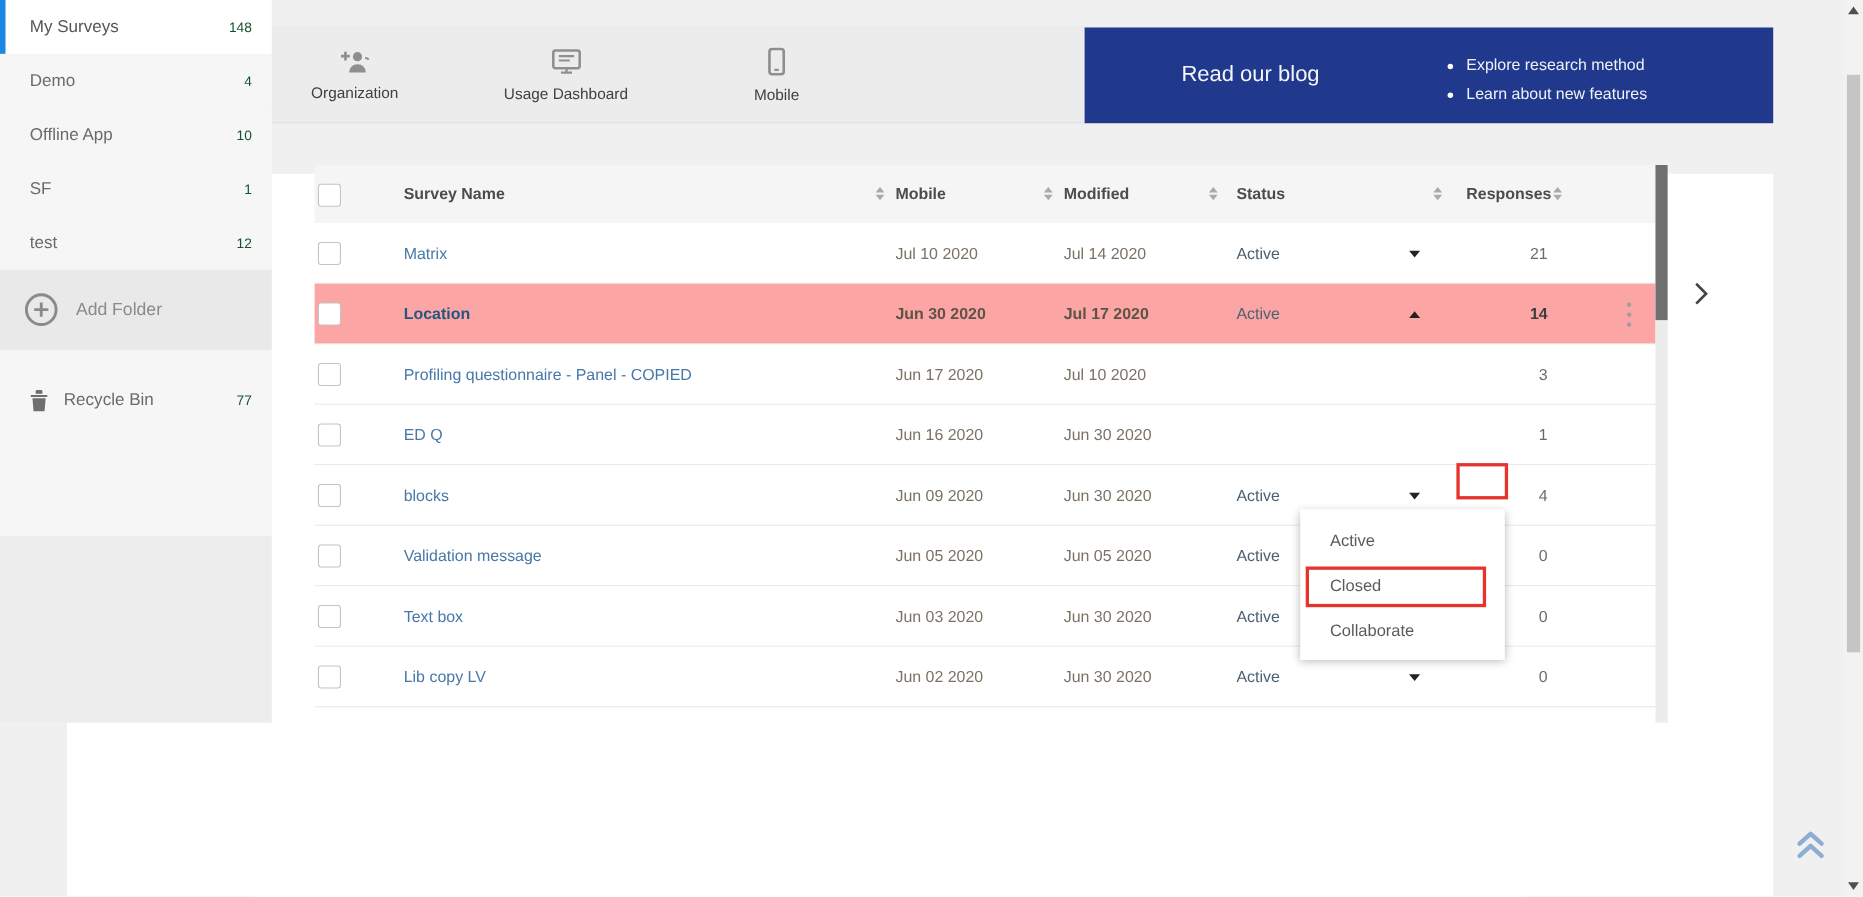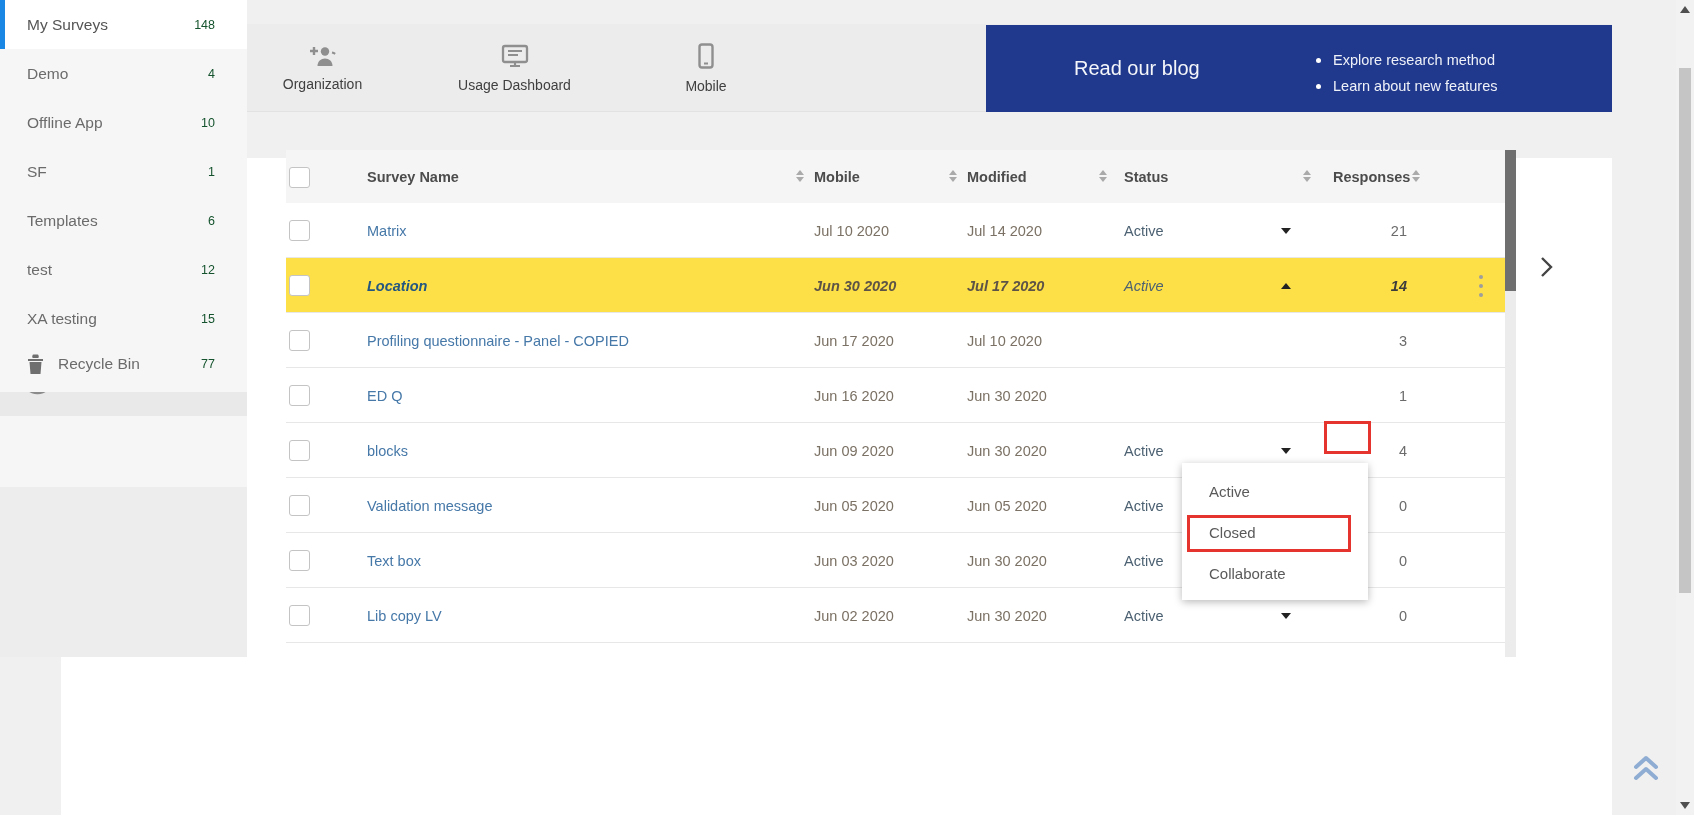--- a/index.html
+++ b/index.html
@@ -18,21 +18,21 @@
   #blog-title { position:absolute; left:88px; top:32px; font-size:20px; color:#f4f6fa; }
   .banner-bullets { position:absolute; left:330px; top:22px; }
   .banner-bullet { display:flex; align-items:center; gap:12px; height:26px; color:#eef1f8; font-size:14.5px; }
   .banner-bullet .dot { width:5px; height:5px; border-radius:50%; background:#ffffff; flex:none; }
 
   
   #card { left:61px; top:158px; width:1551px; height:657px; background:#ffffff; }
 
   
   #sidebar { left:0; top:0; width:247px; height:657px; background:#f6f6f6; }
-  .side-item { position:relative; width:247px; height:49px; display:flex; align-items:center; padding:0 32px 0 27px; cursor:pointer; background:#f6f6f6; }
+  .side-item { position:relative; width:247px; height:49px; display:flex; align-items:center; padding:0 18px 0 27px; cursor:pointer; background:#f6f6f6; }
   .side-item .side-label { font-size:15.5px; color:#6b6b6b; flex:1; white-space:nowrap; }
   .side-item .side-count { font-size:12.5px; color:#14532d; }
   .side-item.active { background:#ffffff; }
   .side-item.active::before { content:""; position:absolute; left:0; top:0; width:5px; height:100%; background:#1b87e5; }
   .side-item.active .side-label { color:#555; }
   #recycle-divider { left:0; top:344px; width:247px; height:1px; background:#dcdcdc; }
   #recycle-bin { top:335px; height:57px; position:absolute; }
   #recycle-bin svg { margin-right:14px; }
   #add-folder-block { left:0; top:414px; width:247px; height:73px; background:#e9e9e9; display:flex; align-items:center; padding-left:22px; cursor:pointer; }
   #add-folder-label { font-size:16px; color:#8a8a8a; margin-left:16px; }
@@ -51,21 +51,21 @@
   #next-page { left:1534px; top:255px; width:24px; height:24px; cursor:pointer; }
 
   
   #table { left:286px; top:150px; width:1219px; }
   #thead { position:absolute; left:0; top:0; width:1219px; height:53px; background:#f5f5f5; }
   .th { position:absolute; top:0; height:53px; display:flex; align-items:center; font-size:14.5px; font-weight:700; color:#4c4c4c; }
   .sort-icon { position:absolute; top:20px; display:flex; flex-direction:column; gap:2px; }
   .sort-icon .s-up { width:0; height:0; border-left:4px solid transparent; border-right:4px solid transparent; border-bottom:5px solid #aaa; }
   .sort-icon .s-dn { width:0; height:0; border-left:4px solid transparent; border-right:4px solid transparent; border-top:5px solid #aaa; }
   .trow { position:absolute; left:0; width:1219px; height:55px; background:#fff; border-bottom:1px solid #e7e7e7; }
-  .trow.selected { background:#fde047;font-style:italic; }
+  .trow.selected { background:#fca5a5; }
   .cell { position:absolute; top:0; height:55px; display:flex; align-items:center; font-size:14.5px; }
   .checkbox { position:absolute; left:3px; top:17px; width:21px; height:21px; background:#fff; border:1px solid #c4c4c4; border-radius:3px; cursor:pointer; }
   .c-name { left:81px; color:#4678a8; cursor:pointer; }
   .c-created { left:528px; color:#7b7164; }
   .c-modified { left:681px; color:#7b7164; }
   .c-status { left:838px; color:#4c6172; }
   .c-caret { left:988px; width:24px; justify-content:center; cursor:pointer; }
   .c-resp { left:1050px; width:71px; justify-content:flex-end; color:#6b6b6b; }
   .trow.selected .c-name { color:#235680; font-weight:700; }
   .trow.selected .c-created, .trow.selected .c-modified { color:#5d5346; font-weight:700; }
@@ -166,30 +166,22 @@
       </div>
       <div class="side-item">
         <span class="side-label">Offline App</span>
         <span class="side-count">10</span>
       </div>
       <div class="side-item">
         <span class="side-label">SF</span>
         <span class="side-count">1</span>
       </div>
       <div class="side-item">
-        <span class="side-label">Templates</span>
-        <span class="side-count">6</span>
-      </div>
-      <div class="side-item">
         <span class="side-label">test</span>
         <span class="side-count">12</span>
-      </div>
-      <div class="side-item">
-        <span class="side-label">XA testing</span>
-        <span class="side-count">15</span>
       </div>
     </div>
   <div class="abs" id="recycle-divider"></div>
   <div class="side-item" id="recycle-bin">
     <svg width="17" height="20" viewBox="0 0 17 20">
         <path fill="#6f6f6f" d="M1 5h15v2H1zM2.5 8h12l-1 12h-10zM5.5 2h6v2h-6z"></path>
         <rect x="5.5" y="0.5" width="6" height="3" rx="1" fill="#6f6f6f"></rect>
       </svg>
     <span class="side-label">Recycle Bin</span>
     <span class="side-count">77</span>

